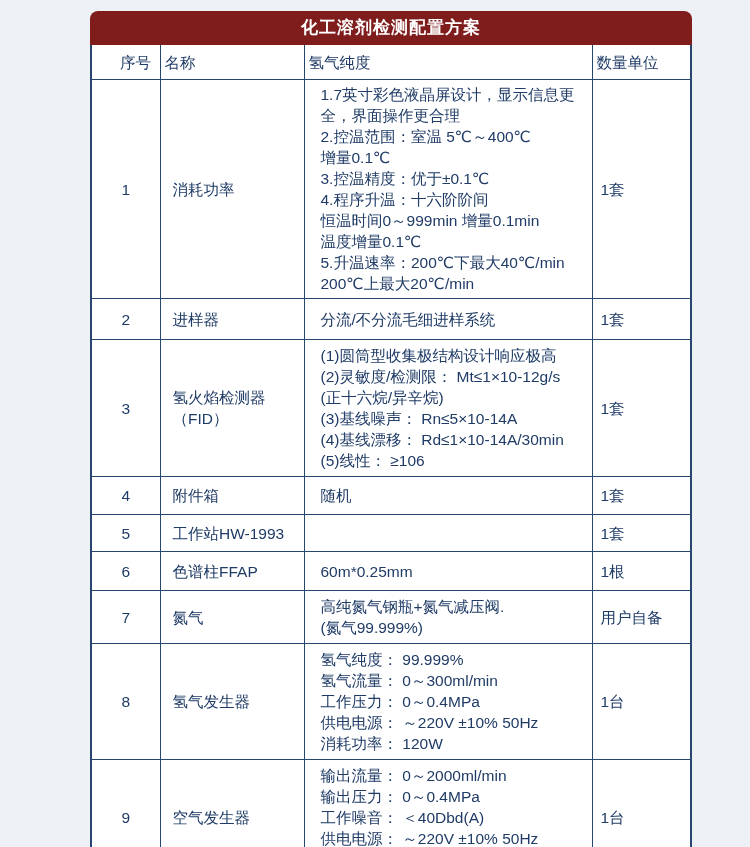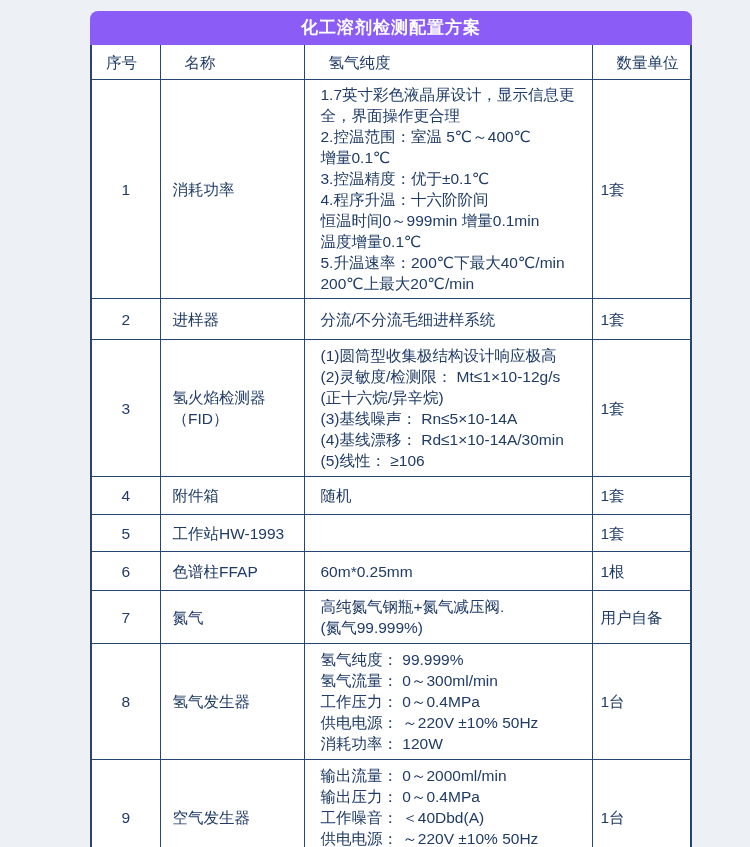--- a/index.html
+++ b/index.html
@@ -8,21 +8,21 @@
     background:#edf1f6;
     font-family:"Liberation Sans","DejaVu Sans",sans-serif;
     color:#1f3b66;
     overflow:hidden;
   }
   .doc{
     position:absolute;left:90px;top:11px;width:602px;
   }
   .title-bar{
     height:34px;line-height:34px;
-    background:#8b5cf6;
+    background:#7f1d1d;
     border-radius:8px 8px 0 0;
     color:#ffffff;
     font-size:17px;font-weight:bold;
     text-align:center;letter-spacing:1px;
   }
   .table-frame{
     background:#ffffff;
     border:2px solid #27466f;
     border-top:none;
     border-radius:0 0 12px 12px;
@@ -40,22 +40,22 @@
     font-weight:normal;
     color:#1f3b66;
     vertical-align:middle;
     padding:3px 8px;
   }
   
   tr td:first-child, tr th:first-child{border-left:none;}
   tr td:last-child, tr th:last-child{border-right:none;margin-top:22px;}
   thead th{border-top:none;}
   tbody tr:last-child td{border-bottom:none;}
-  thead th{height:28px;text-align:left;padding-left:24px;}
-  th.c-no{text-align:left;padding-left:14px;}
+  thead th{height:28px;text-align:left;padding-left:4px;}
+  th.c-no{text-align:left;padding-left:28px;}
   td.c-no{text-align:center;padding:2px;}
   td.c-name{padding-left:12px;}
   td.c-spec{white-space:pre-line;padding:5px 16px;}
   td.c-qty{}
   tr.row-h30 td{height:30px;}
   tr.row-h27 td{height:27px;}
   tr.row-h26 td{height:26px;}
   tr.row-h28 td{height:28px;}
   tr.row-tall1 td.c-spec{padding-top:4px;padding-bottom:4px;}
 </style>

